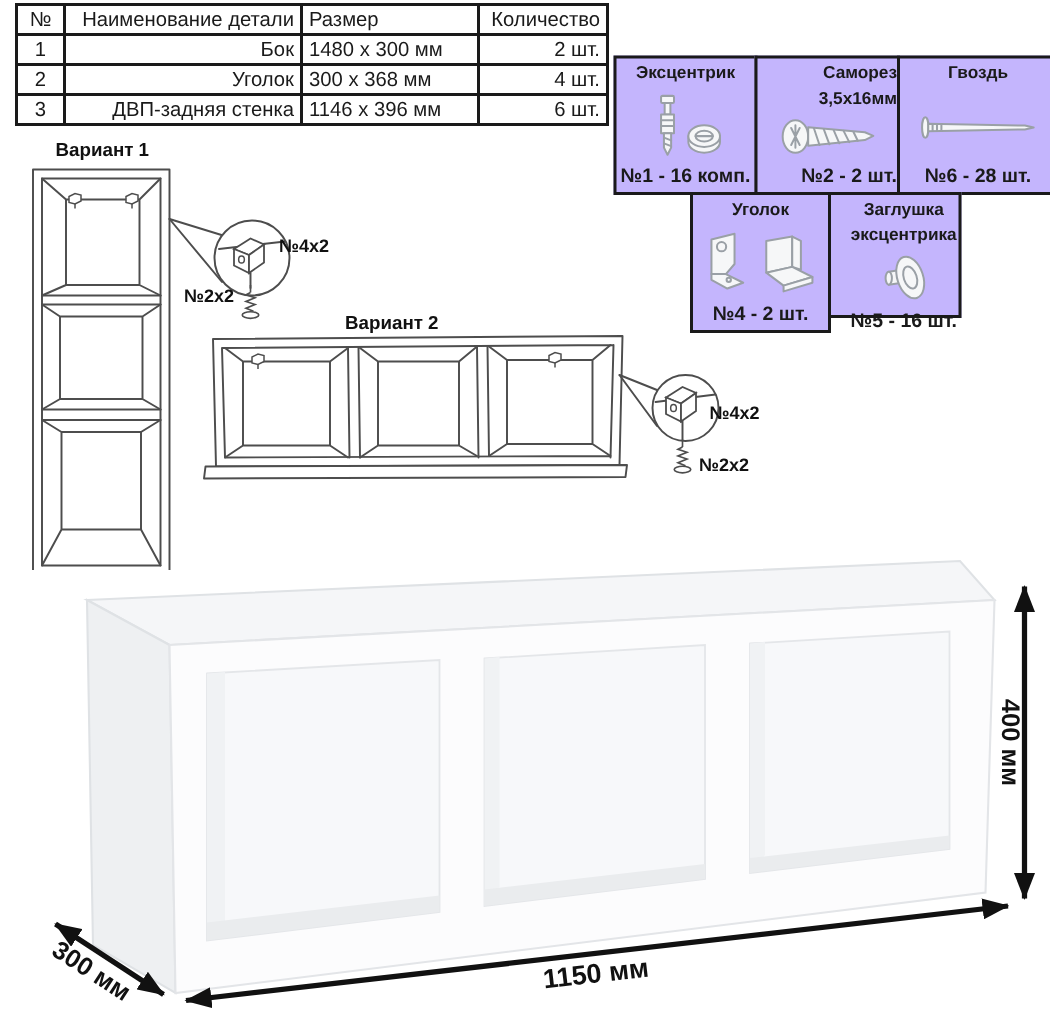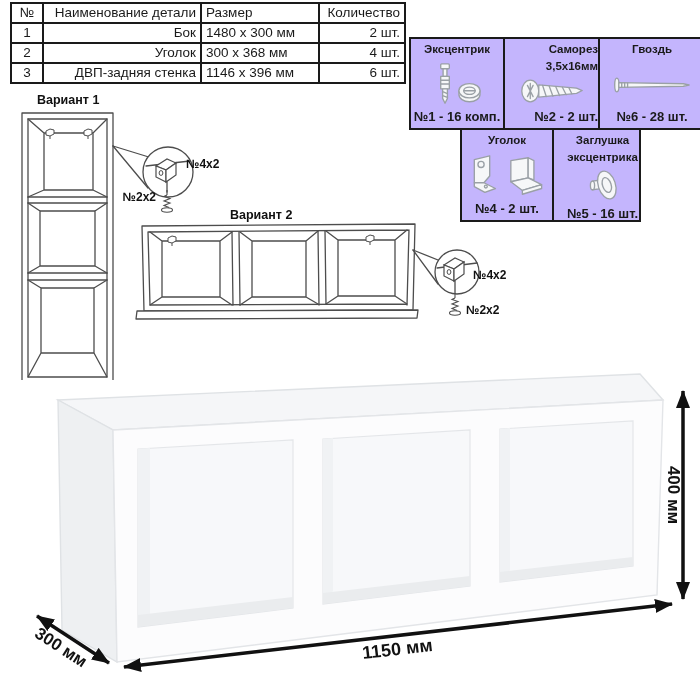--- a/index.html
+++ b/index.html
@@ -126,21 +126,21 @@
         <circle class="hwico-n" cx="20" cy="37" r="1.5"></circle>
         <path class="hwico" d="M46,10 L64,7 L64,28 L46,32 Z"></path>
         <path class="hwico" d="M64,7 L70,10 L70,30 L64,28 Z"></path>
         <path class="hwico" d="M46,32 L64,28 L78,35 L58,41 Z"></path>
         <path class="hwico" d="M78,35 L78,39 L58,45 L58,41 Z"></path>
       </svg>
     </div>
     <div class="hw-count">№4 - 2 шт.</div>
   </div>
 
-  <div class="hw-cell" style="left:552px;top:128px;width:89px;height:94px;padding-left:12px;">
+  <div class="hw-cell" style="left:552px;top:128px;width:89px;height:84px;padding-left:12px;">
     <div class="hw-title">Заглушка</div>
     <div class="hw-title">эксцентрика</div>
     <div class="hw-icon">
       <svg width="48" height="42" viewBox="0 0 48 44" style="position:static;">
         <path class="hwico" d="M13,18 L20,17 L20,26 L13,27 Z"></path>
         <ellipse class="hwico" cx="13" cy="22.5" rx="2.2" ry="4.5"></ellipse>
         <g transform="rotate(-18 28 22)">
           <ellipse class="hwico" cx="28" cy="22" rx="9" ry="15"></ellipse>
           <ellipse class="hwico-n" cx="28" cy="22" rx="4.5" ry="8"></ellipse>
         </g>

